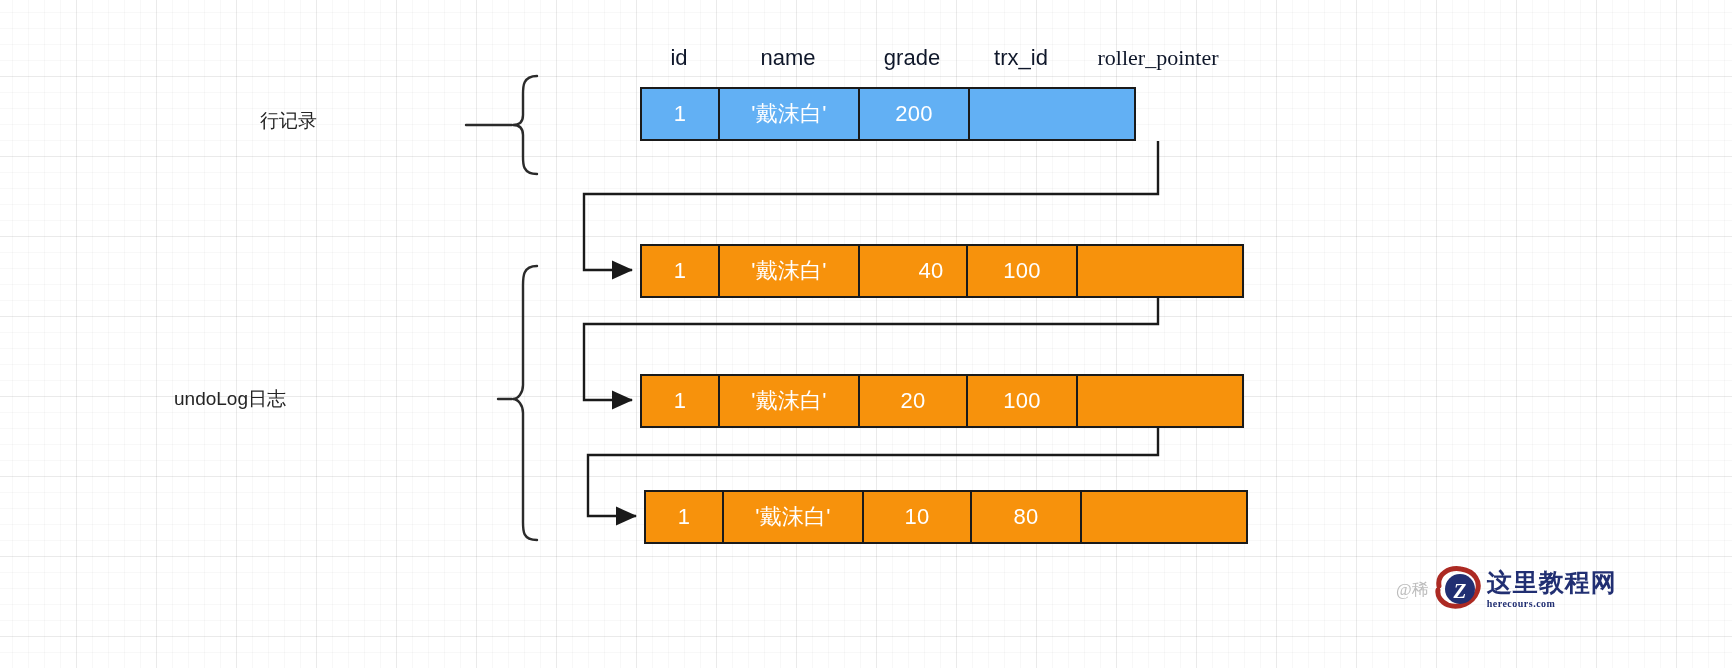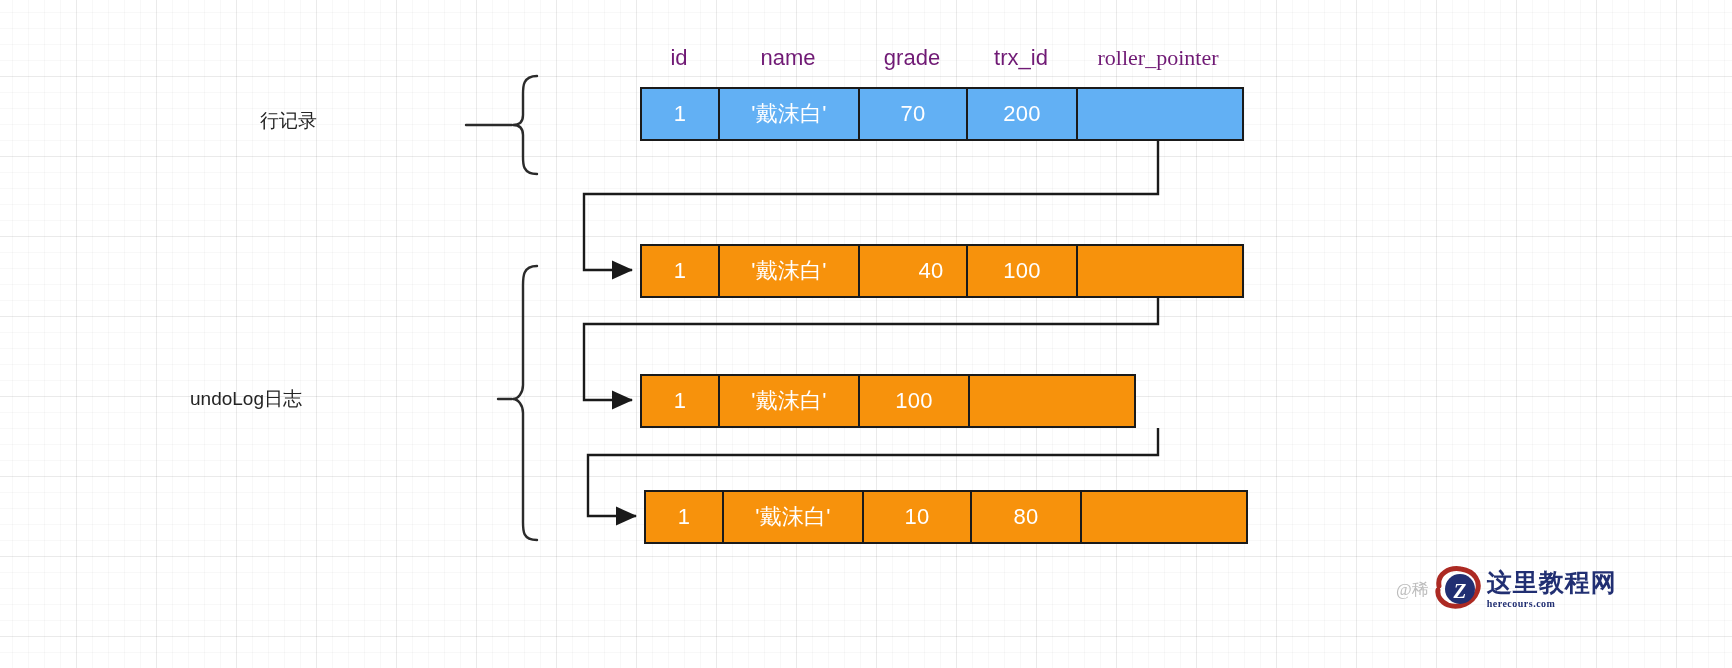--- a/index.html
+++ b/index.html
@@ -20,21 +20,21 @@
       linear-gradient(to bottom, rgba(0,0,0,0.028) 1px, transparent 1px);
     background-size:80px 80px,80px 80px,16px 16px,16px 16px;
     background-position:-4px -4px,-4px -4px,-4px -4px,-4px -4px;
     pointer-events:none;
   }
   #stage{position:absolute;left:0;top:0;width:1732px;height:668px;}
 
   
   .hdr{
     position:absolute;
-    color:#701a75;
+    color:#0f172a;
     font-size:22px;
     line-height:26px;
     text-align:center;
     white-space:nowrap;
   }
 
   
   .row{
     position:absolute;
     display:flex;
@@ -102,21 +102,21 @@
 
 <div id="stage">
 
   <div class="hdr" style="left:640px;top:45px;width:78px;">id</div>
   <div class="hdr" style="left:718px;top:45px;width:140px;">name</div>
   <div class="hdr" style="left:858px;top:45px;width:108px;">grade</div>
   <div class="hdr" style="left:966px;top:45px;width:110px;">trx_id</div>
   <div class="hdr" style="left:1076px;top:45px;width:164px;font-family:Liberation Serif, serif;">roller_pointer</div>
 
   <div class="grp-label" style="left:260px;top:107px;width:190px;">行记录</div>
-  <div class="grp-label" style="left:190px;top:385px;width:300px;">undoLog日志</div>
+  <div class="grp-label" style="left:174px;top:385px;width:300px;">undoLog日志</div>
 
   <svg class="overlay" viewBox="0 0 1732 668" xmlns="http://www.w3.org/2000/svg">
     <defs>
       <marker id="arrowhead" markerWidth="9" markerHeight="8" refX="8.5" refY="4" orient="auto" markerUnits="strokeWidth">
         <path d="M0,0 L9,4 L0,8 z" fill="#1a1a1a"></path>
       </marker>
     </defs>
 
     <g>
       <path d="M537,76 C522,76 523,88 523,96 L523,115 C523,123 518,125 513,125
@@ -139,36 +139,36 @@
     </g>
 
     <g>
       <path d="M1158,428 L1158,455 L588,455 L588,516 L636,516" fill="none" stroke="#1a1a1a" stroke-width="2.4" stroke-linejoin="miter" marker-end="url(#arrowhead)"></path>
     </g>
   </svg>
 
   <div class="row blue" style="left:640px;top:87px;">
     <div class="cell" style="width:78px;">1</div>
     <div class="cell" style="width:140px;">'戴沫白'</div>
-    <div class="cell" style="width:108px;">70</div>
     <div class="cell" style="width:110px;">200</div>
     <div class="cell" style="width:164px;"></div>
   </div>
 
   <div class="row orange" style="left:640px;top:244px;">
     <div class="cell" style="width:78px;">1</div>
     <div class="cell" style="width:140px;">'戴沫白'</div>
     <div class="cell" style="width:108px;padding-left:36px;">40</div>
     <div class="cell" style="width:110px;">100</div>
     <div class="cell" style="width:164px;"></div>
   </div>
 
   <div class="row orange" style="left:640px;top:374px;">
     <div class="cell" style="width:78px;">1</div>
     <div class="cell" style="width:140px;">'戴沫白'</div>
+    <div class="cell" style="width:108px;">20</div>
     <div class="cell" style="width:110px;">100</div>
     <div class="cell" style="width:164px;"></div>
   </div>
 
   <div class="row orange" style="left:644px;top:490px;">
     <div class="cell" style="width:78px;">1</div>
     <div class="cell" style="width:140px;">'戴沫白'</div>
     <div class="cell" style="width:108px;">10</div>
     <div class="cell" style="width:110px;">80</div>
     <div class="cell" style="width:164px;"></div>

